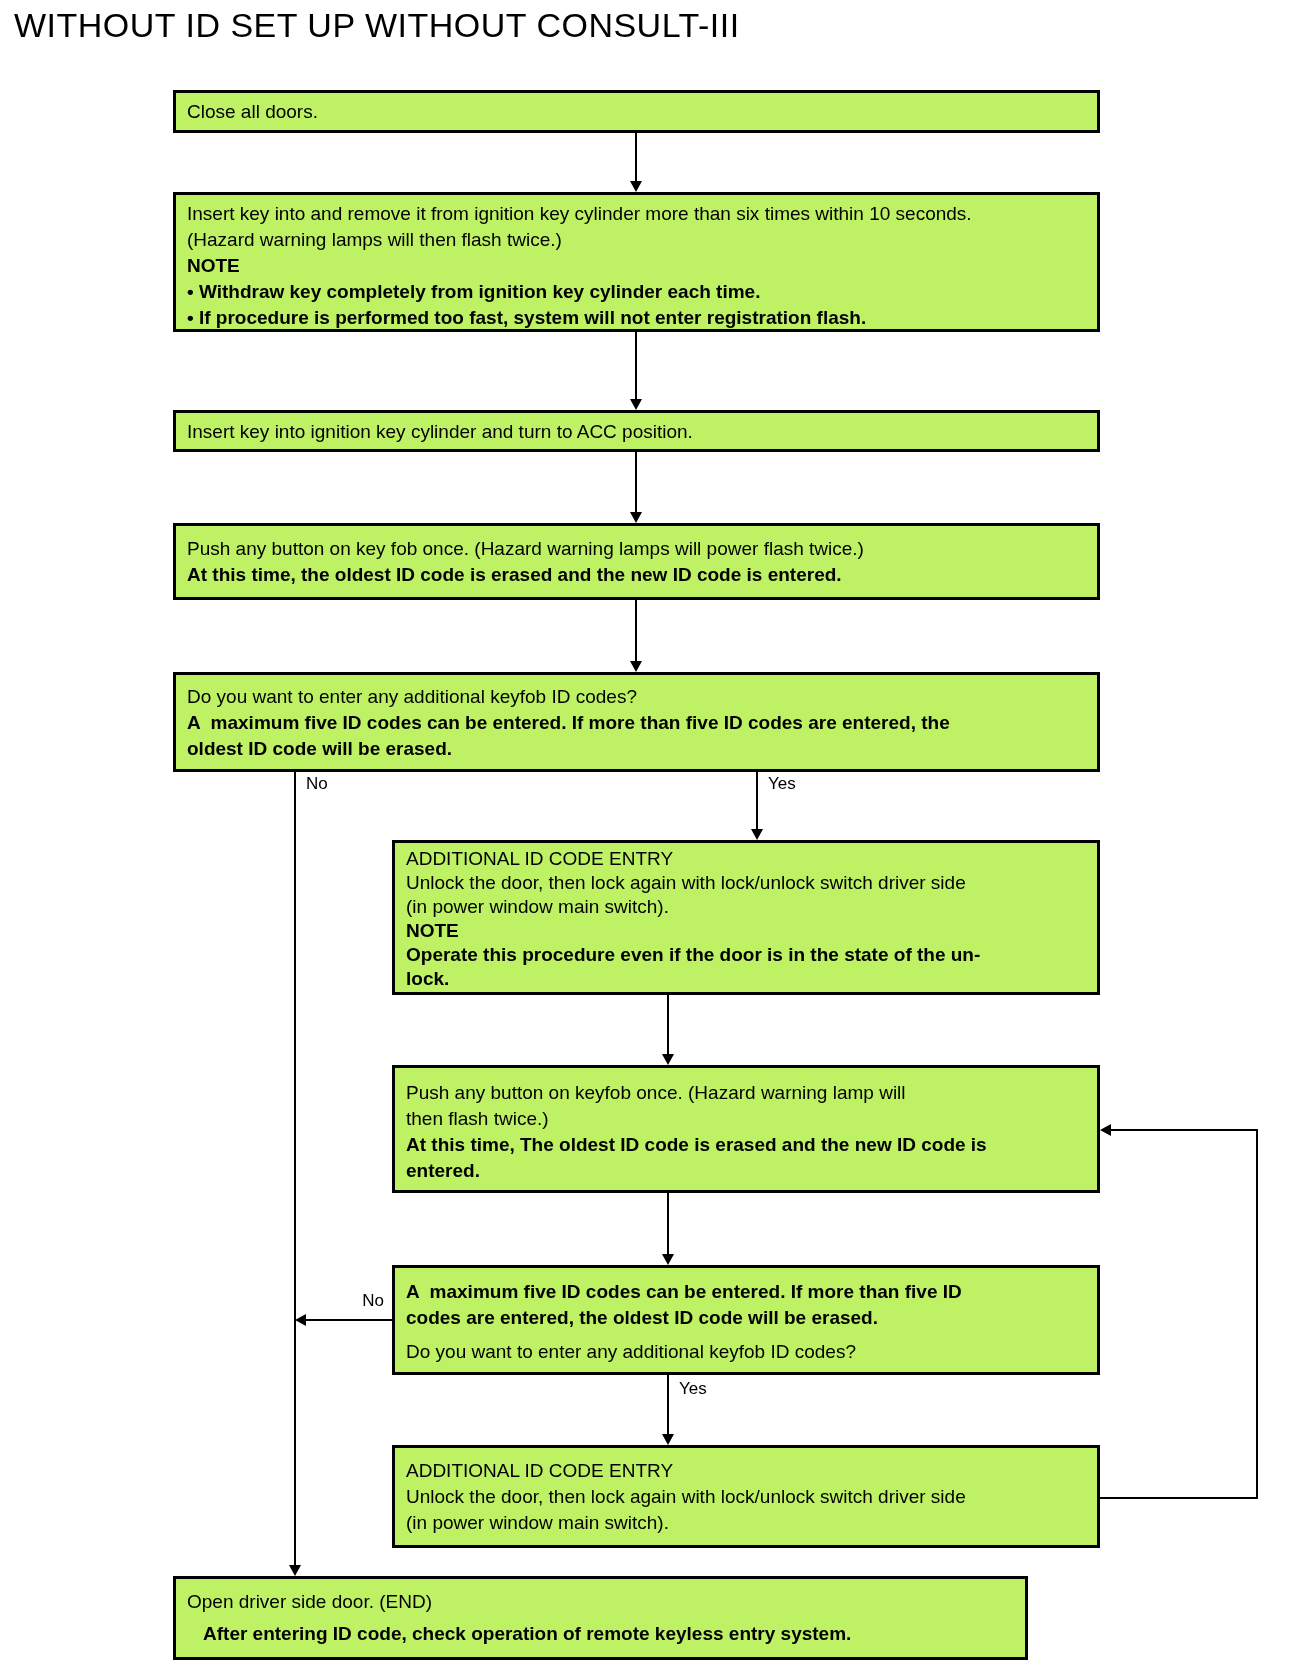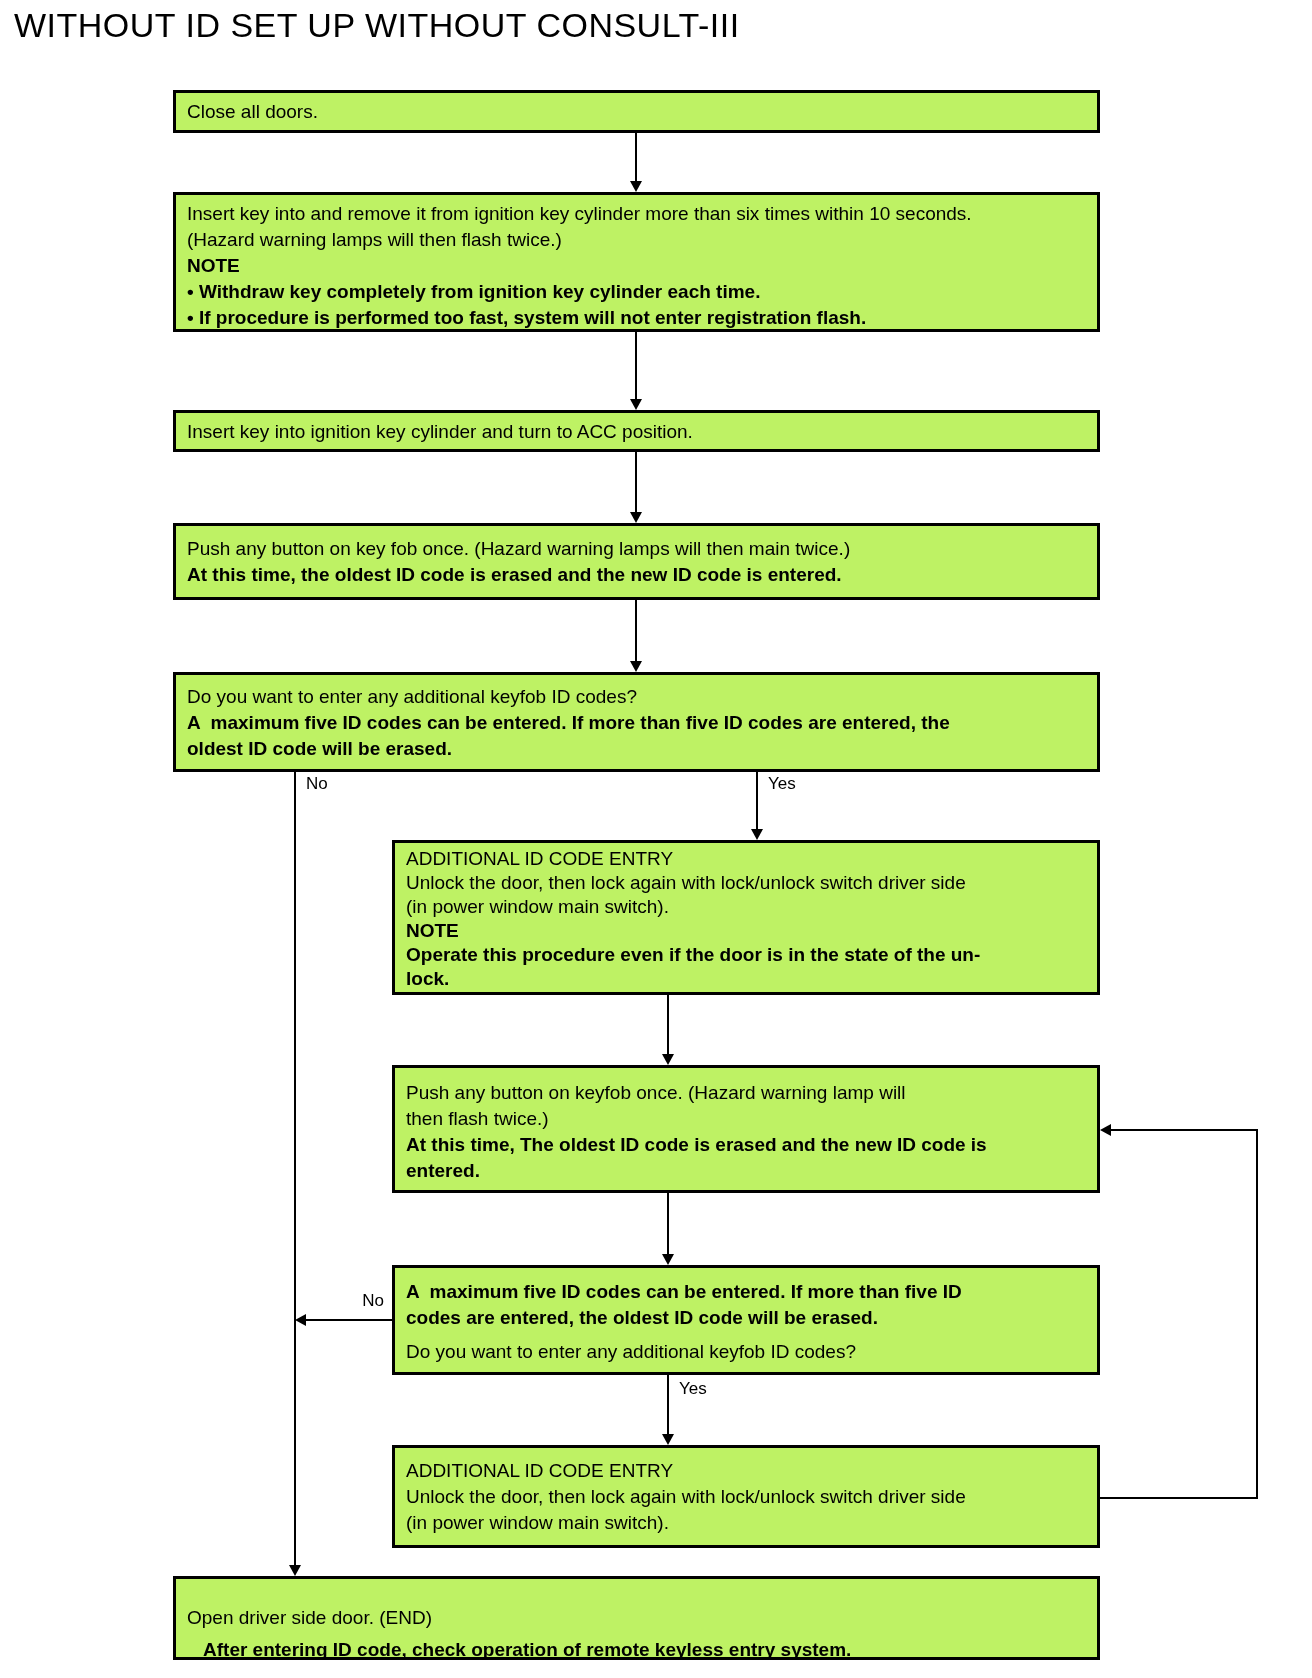--- a/index.html
+++ b/index.html
@@ -79,21 +79,21 @@
   <div class="arrow-down" style="left:630px;top:399px;"></div>
 
   <div class="box" style="left:173px;top:410px;width:927px;height:42px;">
     <div class="ln">Insert key into ignition key cylinder and turn to ACC position.</div>
   </div>
 
   <div class="vline" style="left:635px;top:452px;height:60px;"></div>
   <div class="arrow-down" style="left:630px;top:512px;"></div>
 
   <div class="box" style="left:173px;top:523px;width:927px;height:77px;padding-top:10px;">
-    <div class="ln">Push any button on key fob once. (Hazard warning lamps will then main twice.)</div>
+    <div class="ln">Push any button on key fob once. (Hazard warning lamps will power flash twice.)</div>
     <div class="ln b">At this time, the oldest ID code is erased and the new ID code is entered.</div>
   </div>
 
   <div class="vline" style="left:635px;top:600px;height:61px;"></div>
   <div class="arrow-down" style="left:630px;top:661px;"></div>
 
   <div class="box" style="left:173px;top:672px;width:927px;height:100px;padding-top:9px;">
     <div class="ln">Do you want to enter any additional keyfob ID codes?</div>
     <div class="ln b">A  maximum five ID codes can be entered. If more than five ID codes are entered, the</div>
     <div class="ln b">oldest ID code will be erased.</div>
@@ -147,18 +147,18 @@
     <div class="ln">ADDITIONAL ID CODE ENTRY</div>
     <div class="ln">Unlock the door, then lock again with lock/unlock switch driver side</div>
     <div class="ln">(in power window main switch).</div>
   </div>
 
   <div class="hline" style="left:1100px;top:1497px;width:158px;"></div>
   <div class="vline" style="left:1256px;top:1130px;height:369px;"></div>
   <div class="hline" style="left:1111px;top:1129px;width:147px;"></div>
   <div class="arrow-left" style="left:1100px;top:1124px;"></div>
 
-  <div class="box" style="left:173px;top:1576px;width:927px;height:84px;padding-top:26px;">
+  <div class="box" style="left:173px;top:1576px;width:855px;height:84px;padding-top:10px;">
     <div class="ln">Open driver side door. (END)</div>
     <div class="ln b" style="margin-top:6px;margin-left:16px;">After entering ID code, check operation of remote keyless entry system.</div>
   </div>
 
 </div>
 
 </body></html>

